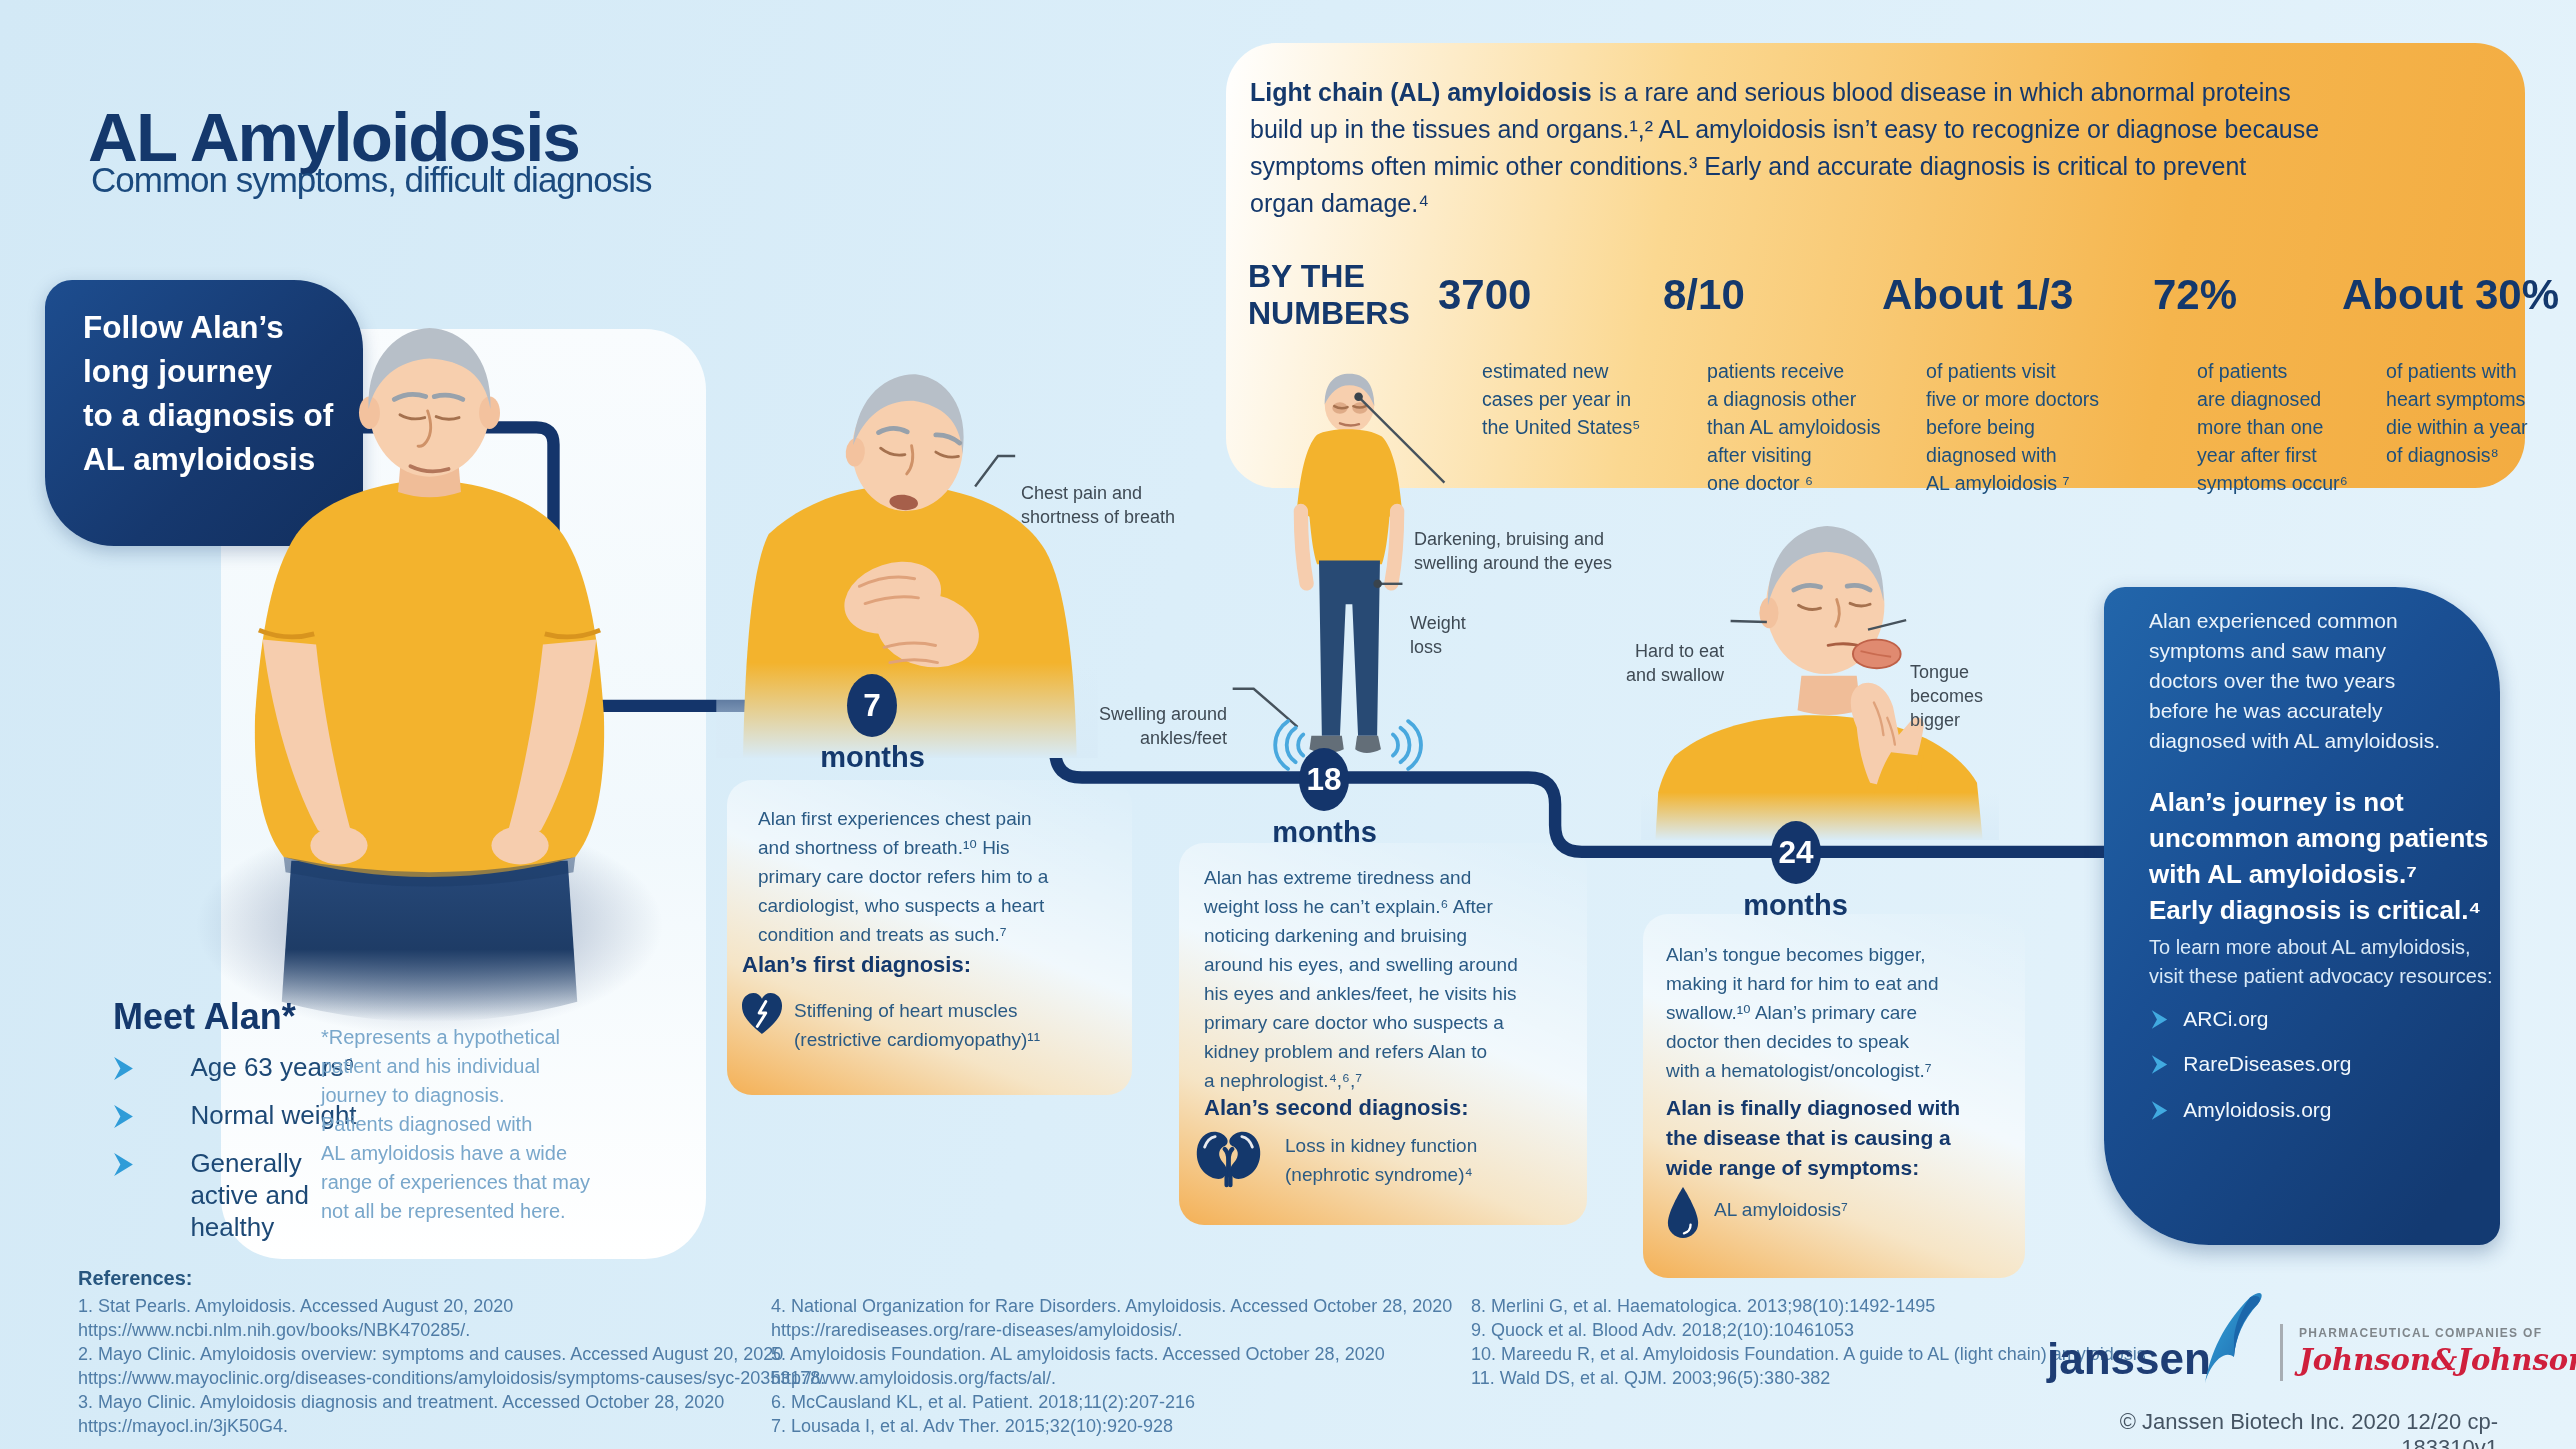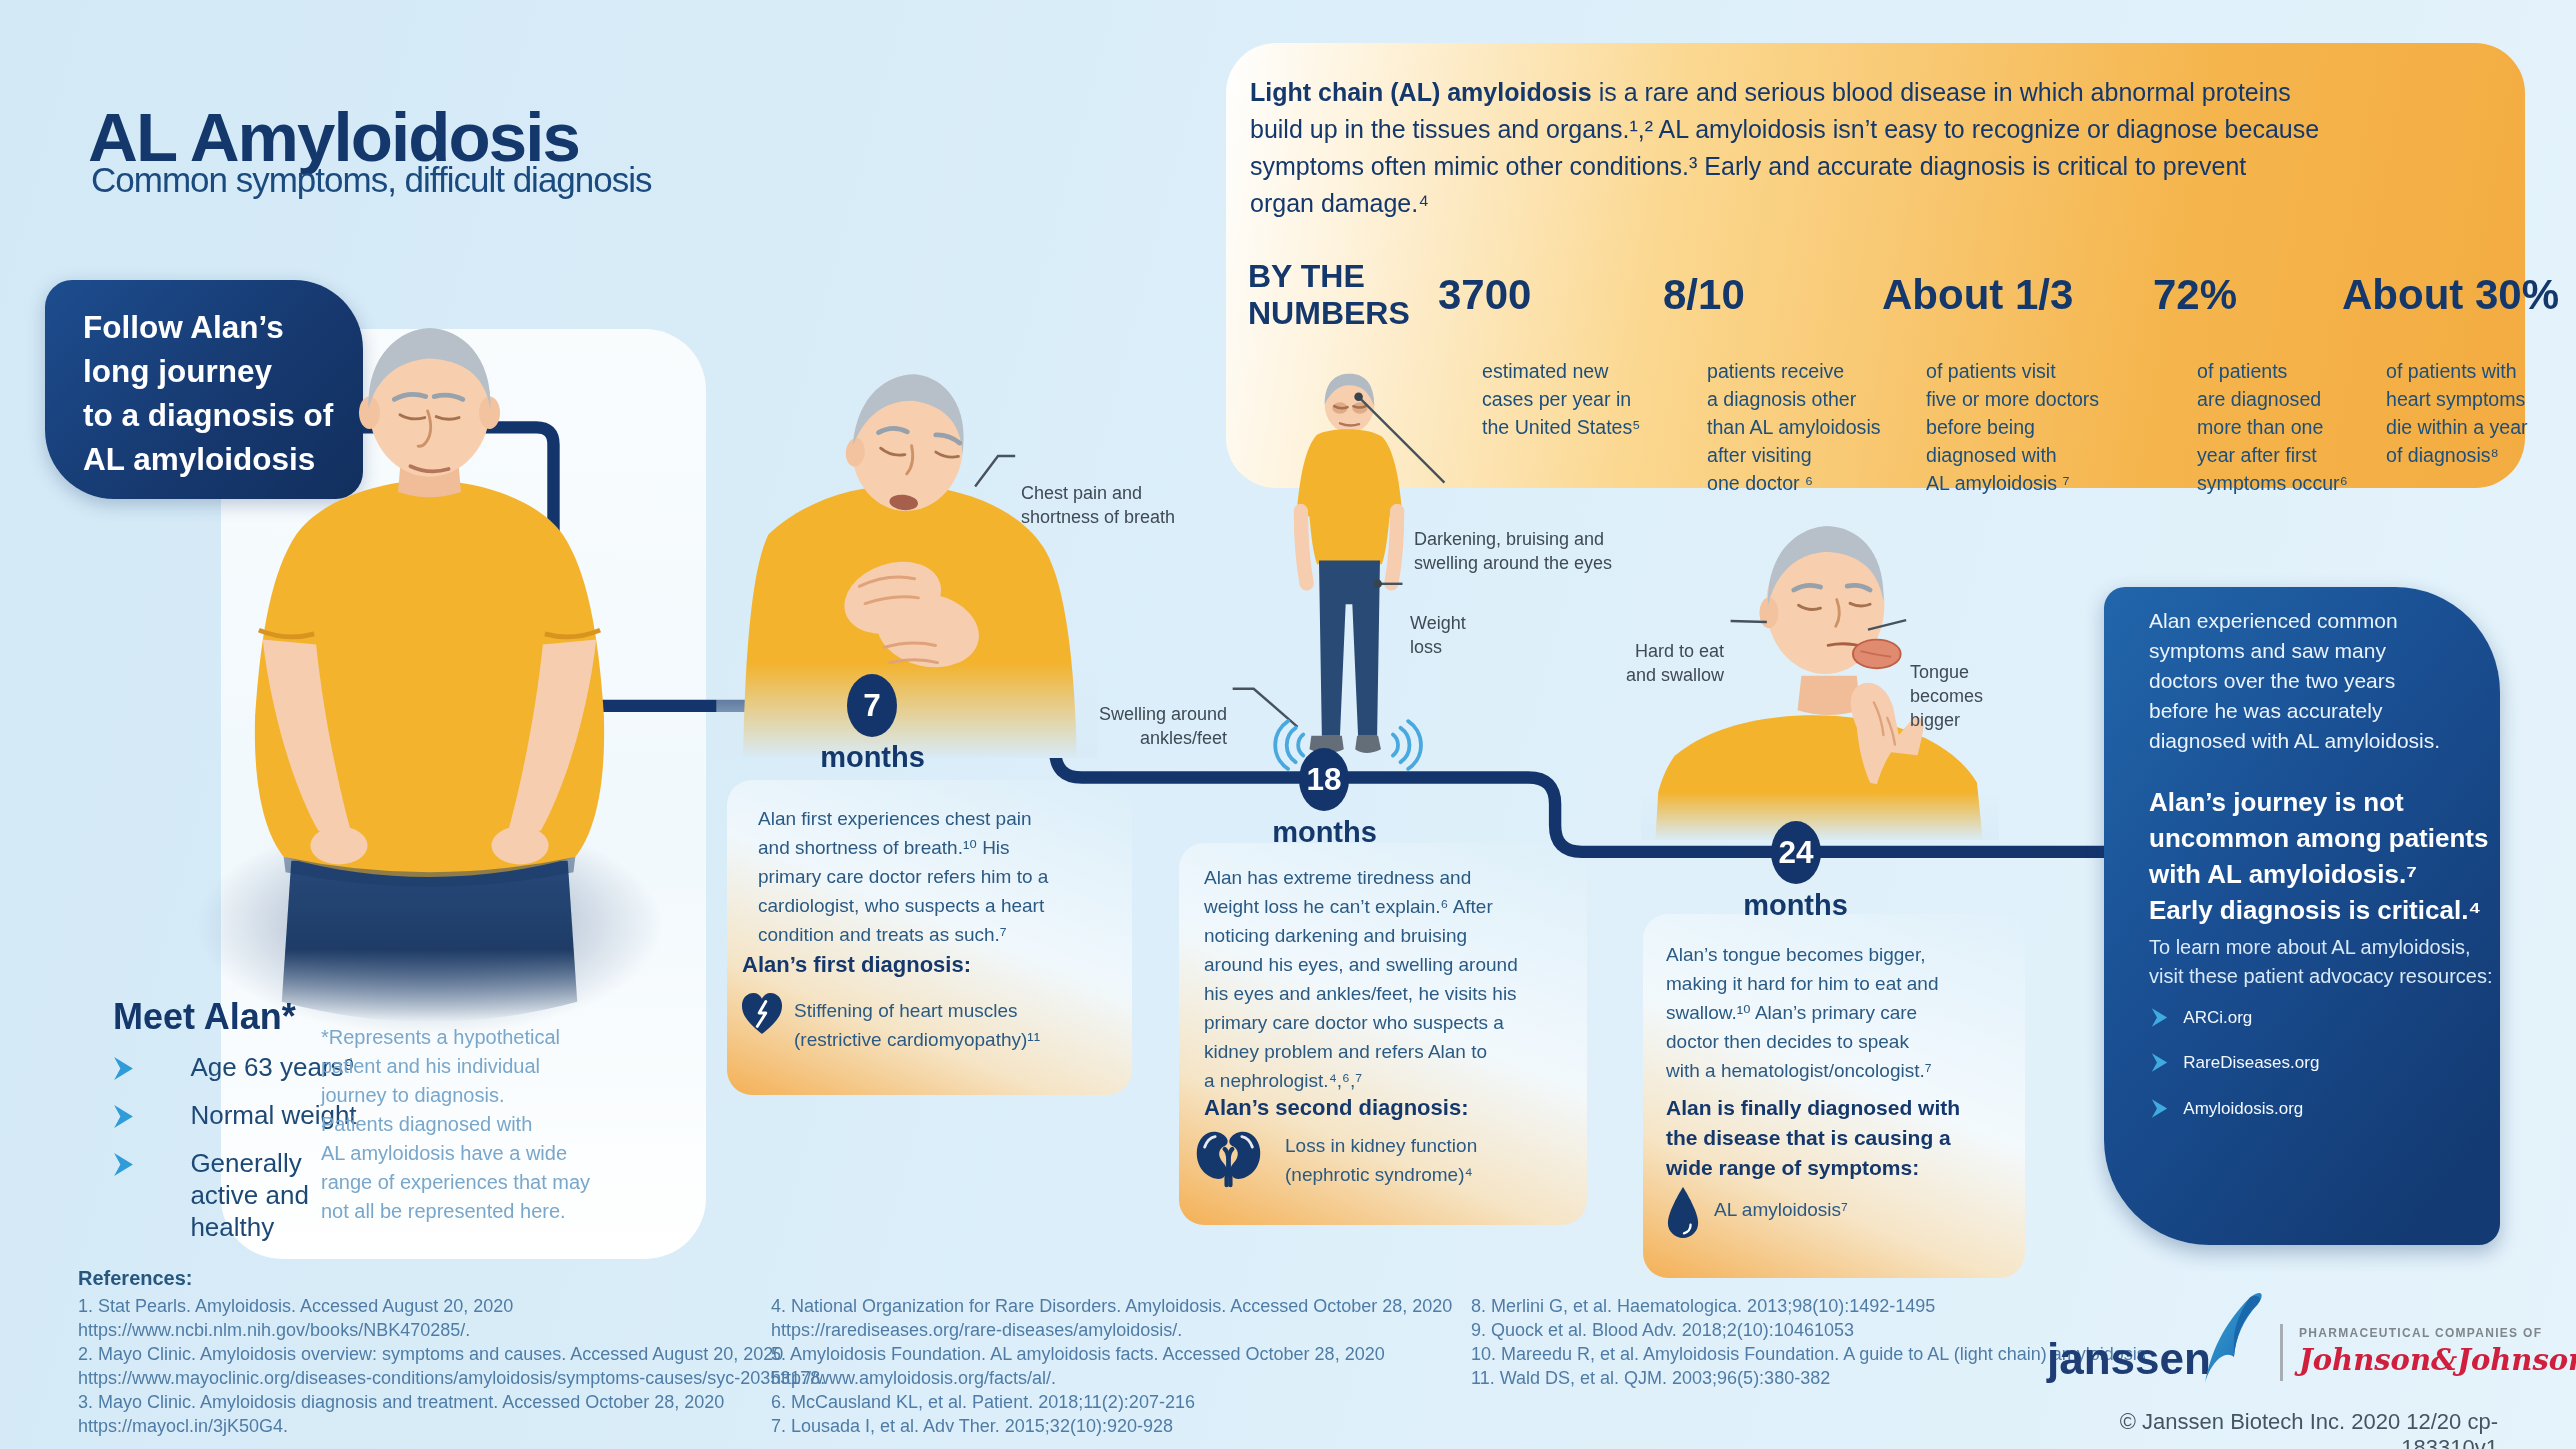--- a/index.html
+++ b/index.html
@@ -7,21 +7,21 @@
   .canvas{position:relative;width:2576px;height:1449px;overflow:hidden;
     background:linear-gradient(105deg,#d3e9f6 0%,#dbeef9 45%,#e5f3fb 100%);}
   .abs{position:absolute;}
   .pre{white-space:pre-line;}
 
   
   .title{left:88px;top:52px;font-size:69px;font-weight:700;letter-spacing:-1.9px;color:#14386c;}
   .subtitle{left:91px;top:160px;font-size:35px;letter-spacing:-1px;color:#1b4a7e;}
 
   
-  .follow-box{left:45px;top:280px;width:318px;height:219px;border-radius:27px 69px 27px 69px;
+  .follow-box{left:45px;top:280px;width:318px;height:266px;border-radius:27px 69px 27px 69px;
     background:linear-gradient(135deg,#1d4d8f 0%,#16386e 60%,#122f5e 100%);
     box-shadow:0 5.7px 17px rgba(20,56,108,.25);}
   .follow-box p{margin:25px 0 0 38px;font-size:31.5px;line-height:44px;font-weight:700;color:#ffffff;}
 
   
   .big-panel{left:221px;top:329px;width:485px;height:930px;border-radius:61px;
     background:linear-gradient(180deg,rgba(255,255,255,.85) 0%,rgba(244,250,253,.9) 55%,#ffffff 100%);}
 
   
   .intro-box{left:1226px;top:43px;width:1299px;height:445px;border-radius:50px;
@@ -78,21 +78,21 @@
 
   
   .sum-box{left:2104px;top:587px;width:396px;height:658px;border-radius:21px 105px 21px 105px;
     background:linear-gradient(128deg,#2266ab 0%,#1a4f93 40%,#133a72 90%);
     box-shadow:0 7.6px 19px rgba(19,58,114,.3);}
   .sum-p1{left:2149px;top:606px;font-size:21px;line-height:30px;color:#eaf3fb;}
   .sum-p2{left:2149px;top:784px;font-size:26px;line-height:36px;font-weight:700;color:#ffffff;}
   .sum-p3{left:2149px;top:933px;font-size:20px;line-height:29px;color:#d8e9f7;}
   .sum-link{display:flex;align-items:center;}
   .sum-link .chev{flex:0 0 17px;margin-right:15.3px;}
-  .sum-link .txt{font-size:17px;color:#f2f8fd;}
+  .sum-link .txt{font-size:21px;color:#f2f8fd;}
   .lk0{left:2151px;top:1007px;} .lk1{left:2151px;top:1052px;} .lk2{left:2151px;top:1098px;}
 
   
   .refs-label{left:78px;top:1267px;font-size:20px;font-weight:700;color:#27567f;}
   .refcol{font-size:18px;line-height:24px;color:#4f7ca6;}
   .rc1{left:78px;top:1294px;} .rc2{left:771px;top:1294px;} .rc3{left:1471px;top:1294px;}
 
   
   .janssen{left:2047px;top:1334px;font-size:44px;font-weight:700;color:#1e3d74;letter-spacing:0px;}
   .divider{left:2280px;top:1324px;width:2.9px;height:57px;background:#a7adb3;}

